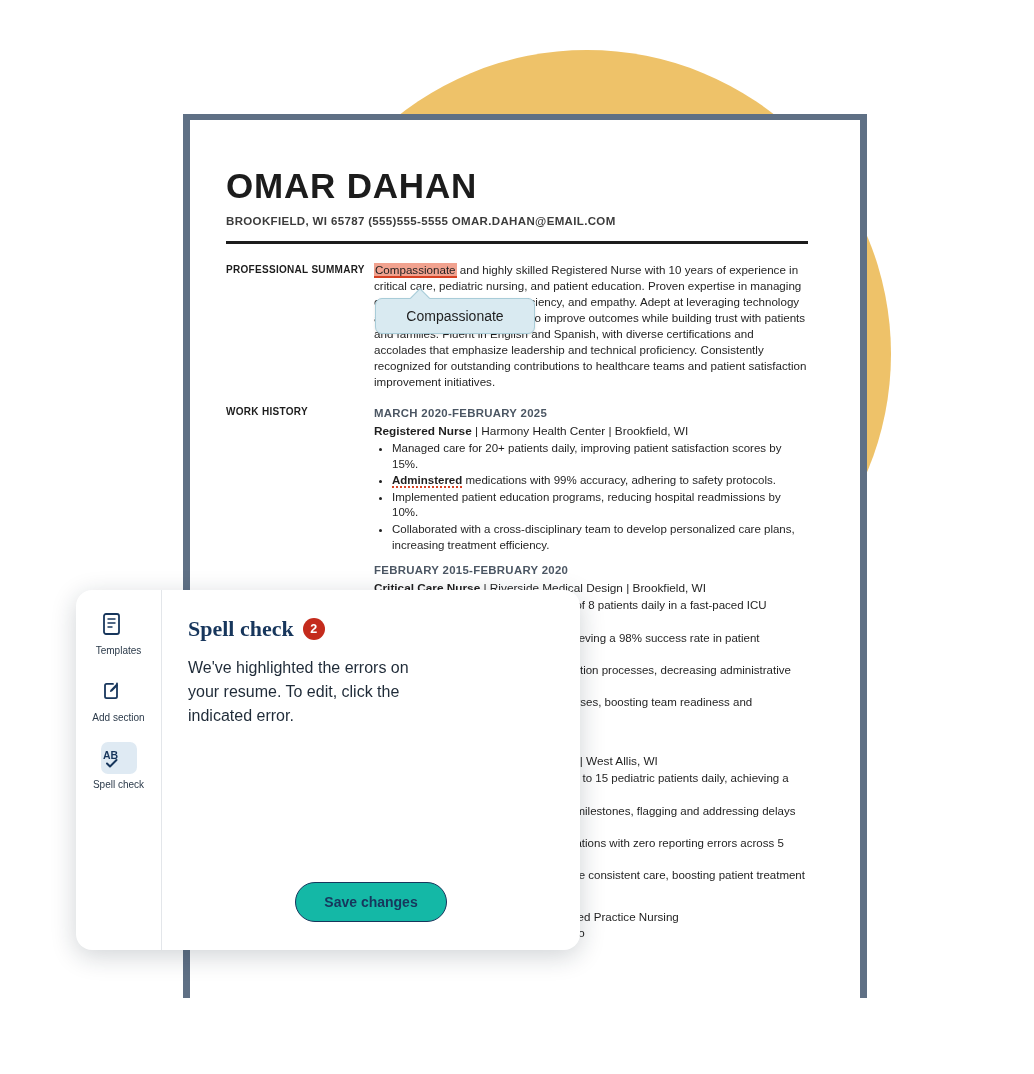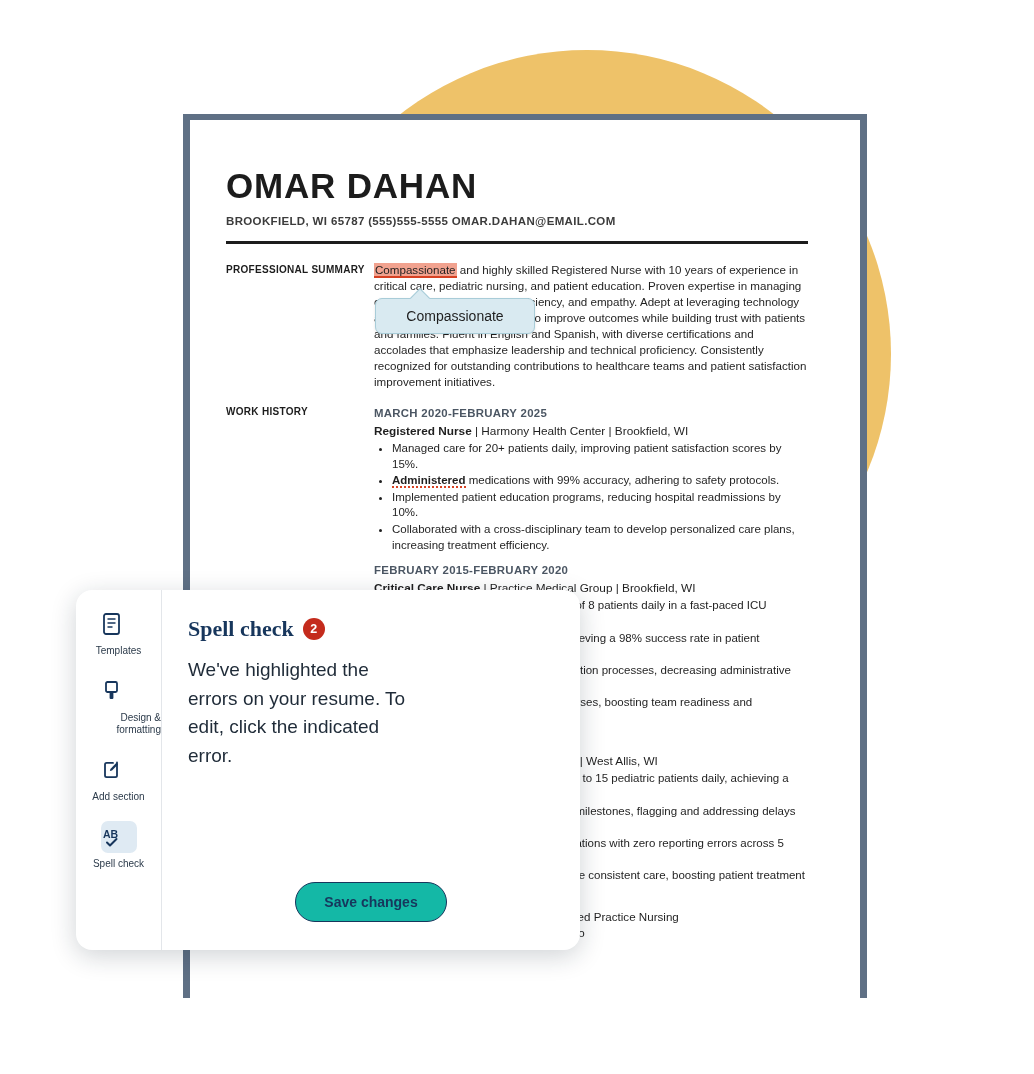--- a/index.html
+++ b/index.html
@@ -234,21 +234,21 @@
     background: #c42b1c;
     color: #fff;
     font-size: 12.5px;
     font-weight: bold;
     display: flex;
     align-items: center;
     justify-content: center;
   }
   .sc-desc {
     margin-top: 14px;
-    font-size: 19px;
+    font-size: 16px;
     line-height: 1.5;
     color: #1f2b38;
     max-width: 232px;
   }
   .sc-save {
     position: absolute;
     left: 50%;
     transform: translateX(-50%);
     bottom: 28px;
     width: 150px;
@@ -285,29 +285,29 @@
 
     <div class="res-section">
       <div class="res-label">WORK HISTORY</div>
       <div class="res-body">
 
         <div>
           <div class="job-date">MARCH 2020-FEBRUARY 2025</div>
           <div class="job-title"><b>Registered Nurse</b><span> | Harmony Health Center | Brookfield, WI</span></div>
           <ul class="job-bullets">
             <li>Managed care for 20+ patients daily, improving patient satisfaction scores by 15%.</li>
-            <li><span class="squiggle">Administered</span> medications with 99% accuracy, adhering to safety protocols.</li>
+            <li><span class="squiggle">Adminstered</span> medications with 99% accuracy, adhering to safety protocols.</li>
             <li>Implemented patient education programs, reducing hospital readmissions by 10%.</li>
             <li>Collaborated with a cross-disciplinary team to develop personalized care plans, increasing treatment efficiency.</li>
           </ul>
         </div>
 
         <div>
           <div class="job-date">FEBRUARY 2015-FEBRUARY 2020</div>
-          <div class="job-title"><b>Critical Care Nurse</b><span> | Practice Medical Group | Brookfield, WI</span></div>
+          <div class="job-title"><b>Critical Care Nurse</b><span> | Riverside Medical Design | Brookfield, WI</span></div>
           <ul class="job-bullets">
             <li>Provided critical care to an average of 8 patients daily in a fast-paced ICU environment.</li>
             <li>Assisted in medical procedures, achieving a 98% success rate in patient stabilization during emergencies.</li>
             <li>Streamlined charting and documentation processes, decreasing administrative time by 20%.</li>
             <li>Mentored and trained 10+ novice nurses, boosting team readiness and performance.</li>
           </ul>
         </div>
 
         <div>
           <div class="job-date">JANUARY 2010-JANUARY 2015</div>
@@ -345,29 +345,20 @@
         <svg width="21" height="24" viewBox="0 0 21 24" fill="none">
           <rect x="3" y="2" width="15" height="20" rx="2" stroke="#17365c" stroke-width="1.8"></rect>
           <line x1="6.5" y1="7" x2="14.5" y2="7" stroke="#17365c" stroke-width="1.5"></line>
           <line x1="6.5" y1="11" x2="14.5" y2="11" stroke="#17365c" stroke-width="1.5"></line>
           <line x1="6.5" y1="15" x2="11.5" y2="15" stroke="#17365c" stroke-width="1.5"></line>
         </svg>
       </div>
       <div class="rail-txt">Templates</div>
     </div>
 
-    <div class="rail-item">
-      <div class="rail-ico">
-        <svg width="21" height="24" viewBox="0 0 21 24" fill="none">
-          <rect x="5" y="3" width="11" height="10" rx="1.5" stroke="#17365c" stroke-width="1.8"></rect>
-          <rect x="8.6" y="13" width="3.8" height="7" rx="1" fill="#17365c"></rect>
-        </svg>
-      </div>
-      <div class="rail-txt">Design &amp; formatting</div>
-    </div>
 
     <div class="rail-item">
       <div class="rail-ico">
         <svg width="21" height="24" viewBox="0 0 21 24" fill="none">
           <path d="M16 4.5v13a1.6 1.6 0 0 1-1.6 1.6H5.6A1.6 1.6 0 0 1 4 17.5v-11A1.6 1.6 0 0 1 5.6 4.9H12" stroke="#17365c" stroke-width="1.8" stroke-linecap="round"></path>
           <path d="M11 12.5 17 6.4l-1.6-1.6-6 6.1-.5 2.2z" fill="#17365c"></path>
         </svg>
       </div>
       <div class="rail-txt">Add section</div>
     </div>

